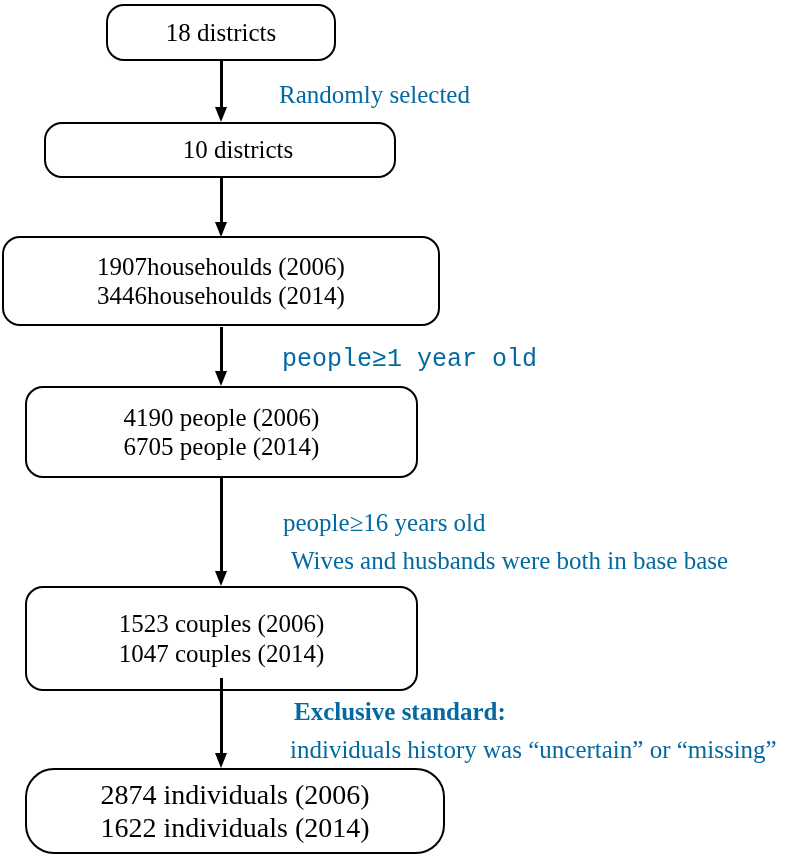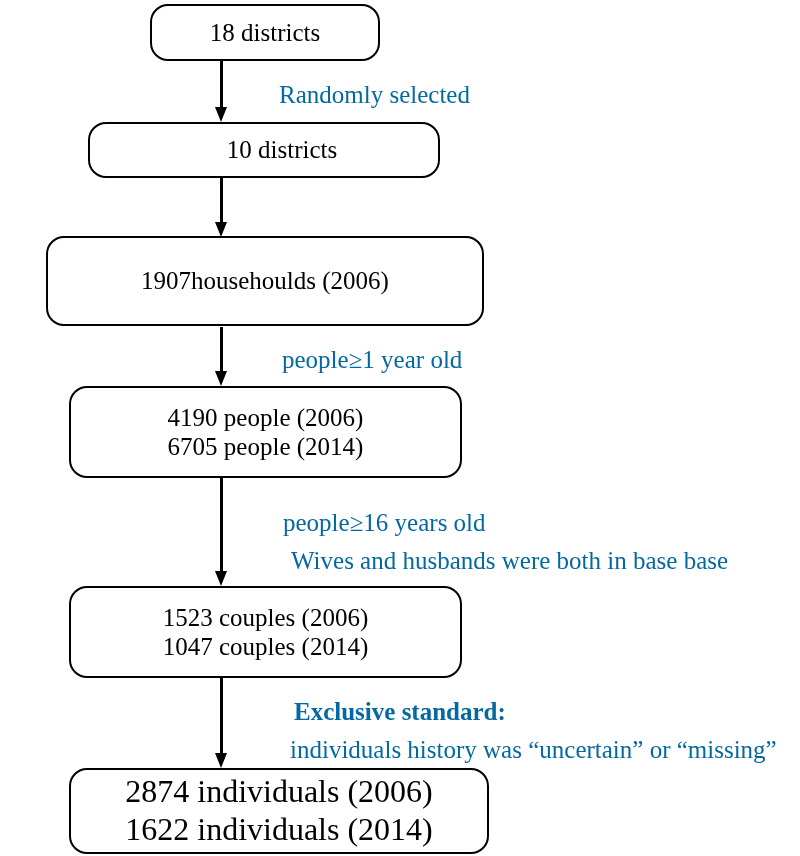--- a/index.html
+++ b/index.html
@@ -21,32 +21,31 @@
     box-sizing: border-box;
     border: 2.6px solid #000000;
     border-radius: 18px;
     background: #ffffff;
     display: flex;
     flex-direction: column;
     align-items: center;
     justify-content: center;
     text-align: center;
     line-height: 1.18;
-    margin-left: 44px;
   }
   .node .line {
     display: block;
     white-space: pre;
   }
   .n1 { left: 106px; top: 4px;   width: 230px; height: 57px;  font-size: 25px; }
   .n2 { left: 44px;  top: 122px; width: 352px; height: 56px;  font-size: 25px; padding-left: 36px; }
   .n3 { left: 2px;   top: 236px; width: 438px; height: 90px;  font-size: 25px; }
   .n4 { left: 25px;  top: 386px; width: 393px; height: 92px;  font-size: 25px; }
-  .n5 { left: 25px;  top: 586px; width: 393px; height: 92px;  font-size: 25px; }
-  .n6 { left: 25px;  top: 768px; width: 420px; height: 86px;  font-size: 32px; }
+  .n5 { left: 25px;  top: 586px; width: 393px; height: 105px;  font-size: 25px; }
+  .n6 { left: 25px;  top: 768px; width: 420px; height: 86px;  font-size: 28px; border-radius: 29px; }
 
   .edge {
     position: absolute;
     left: 215px;
     width: 13px;
   }
   .edge .stem {
     position: absolute;
     left: 4.6px;
     top: 0;
@@ -86,41 +85,42 @@
     position: absolute;
     font-size: 25px;
     line-height: 1.28;
     white-space: pre;
     color: #0369a1;
   }
   .label.bold { font-weight: bold; }
 
   .l1 { left: 279px; top: 79px; }
   .l2 { left: 268px; top: 194px; }
-  .l3 { left: 282px; top: 344px; }
+  .l3 { left: 282px; top: 344px; font-family: Liberation Mono, monospace; }
   .l4a { left: 283px; top: 507px; }
   .l4b { left: 291px; top: 545px; }
   .l5a { left: 294px; top: 696px; }
   .l5b { left: 290px; top: 734px; }
 </style>
 </head>
 <body>
 
 <div id="flow">
 
   <div class="node n1">
     <span class="line">18 districts</span>
   </div>
 
   <div class="node n2">
     <span class="line">10 districts</span>
   </div>
 
   <div class="node n3">
     <span class="line">1907househoulds (2006)</span>
+    <span class="line">3446househoulds (2014)</span>
   </div>
 
   <div class="node n4">
     <span class="line">4190 people (2006)</span>
     <span class="line">6705 people (2014)</span>
   </div>
 
   <div class="node n5">
     <span class="line">1523 couples (2006)</span>
     <span class="line">1047 couples (2014)</span>

